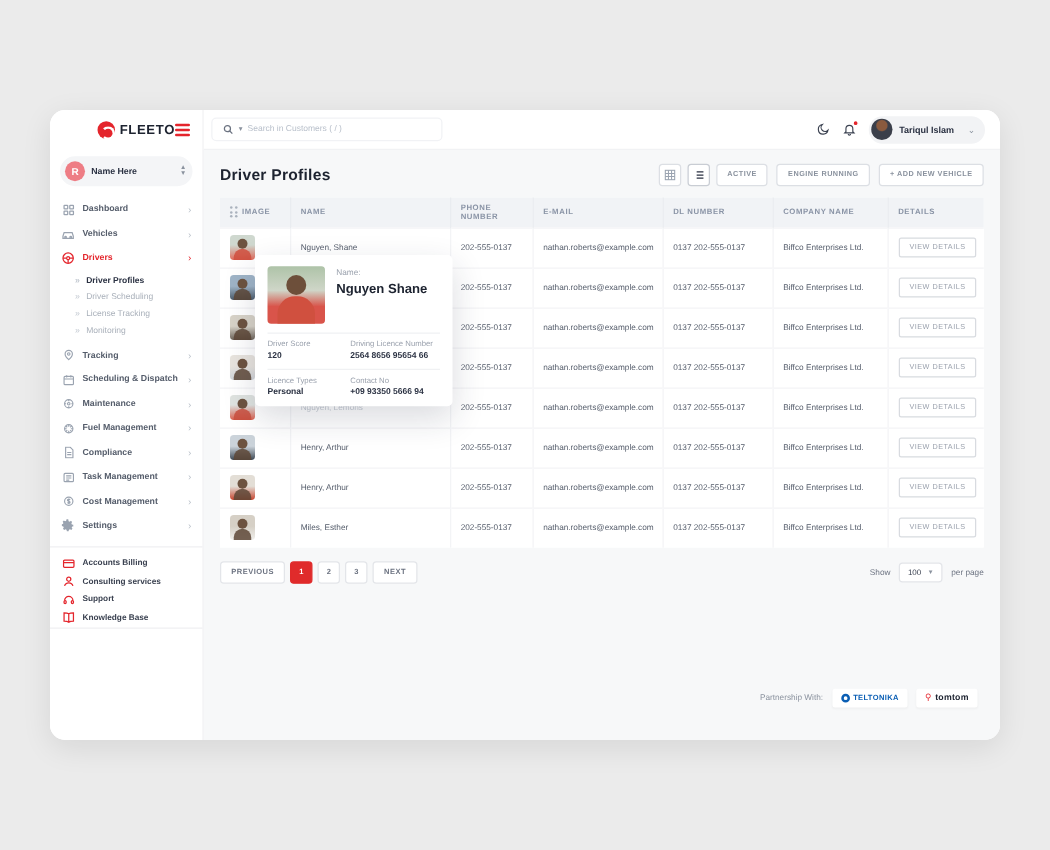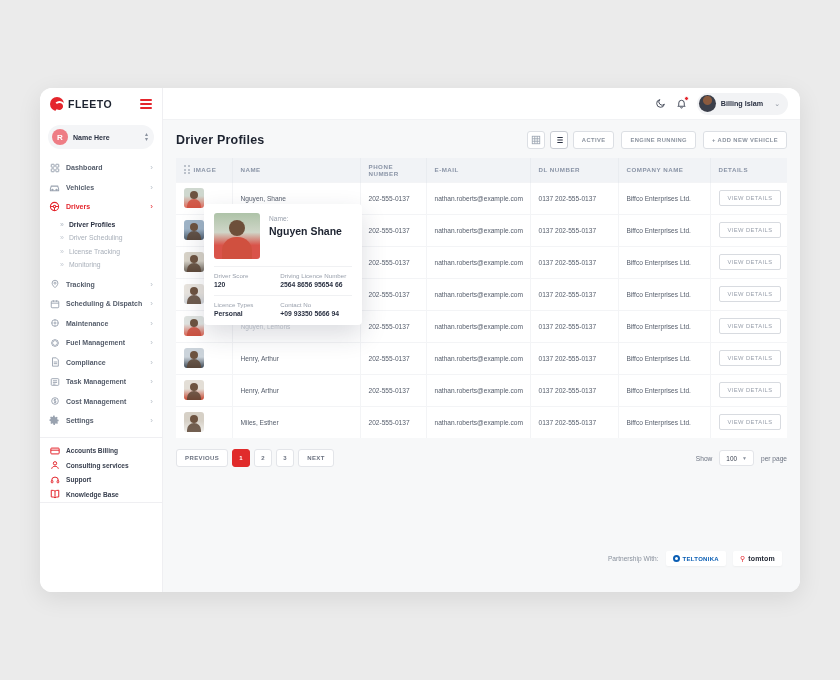--- a/index.html
+++ b/index.html
@@ -15,21 +15,21 @@
     position:absolute; left:40px; top:88px; width:760px; height:504px;
     background:#fff; border-radius:12px; overflow:hidden;
     box-shadow:0 6px 24px rgba(0,0,0,.09);
   }
   
   .sidebar {
     position:absolute; left:0; top:0; bottom:0; width:123px;
     background:#fff; border-right:1px solid #efeff2;
     display:flex; flex-direction:column;
   }
-  .logo-row { height:32px; display:flex; align-items:center; justify-content:space-between; padding:0 10px; flex:none; }
+  .logo-row { height:32px; display:flex; align-items:center; justify-content:flex-end; padding:0 10px; flex:none; }
   .logo { display:flex; align-items:center; gap:4px; }
   .logo-badge { width:14px; height:14px; border-radius:50%; background:#e4252c; position:relative; flex:none; }
   .logo-badge::after { content:""; position:absolute; left:3.5px; top:3.5px; width:7px; height:7px; border-radius:50%; border:2px solid #fff; border-left-color:transparent; }
   .logo-text { font-size:10.5px; font-weight:bold; letter-spacing:.5px; color:#1d2330; }
   .hamburger { width:12px; display:flex; flex-direction:column; gap:2px; cursor:pointer; }
   .hamburger i { display:block; height:2px; background:#e4252c; border-radius:1px; }
   .profile-chip {
     margin:5px 8px 7px; height:24px; background:#f4f5f7; border-radius:13px;
     display:flex; align-items:center; gap:5px; padding:0 6px 0 4px;
   }
@@ -340,36 +340,46 @@
               <path d="M12 5c-2-1.5-5-2-9-2v16c4 0 7 .5 9 2 2-1.5 5-2 9-2V3c-4 0-7 .5-9 2zM12 5v16"></path>
             </svg>
           </span>
         <span class="bl">Knowledge Base</span>
       </div>
     </div>
     <div class="side-fill"></div>
   </aside>
 
   <header class="topbar">
+    <div class="searchbox">
+      <span class="sico">
+          <svg width="9" height="9" viewBox="0 0 24 24" fill="none" stroke="currentColor" stroke-width="2.6">
+            <circle cx="10.5" cy="10.5" r="6.5"></circle>
+            <path d="M15.5 15.5L21 21"></path>
+          </svg>
+        </span>
+      <span class="schev">▾</span>
+      <input type="text" placeholder="Search in Customers ( / )" style="">
+    </div>
     <div class="top-right">
       <span class="icon-btn">
           <svg width="11" height="11" viewBox="0 0 24 24" fill="none" stroke="currentColor" stroke-width="2">
             <path d="M20.5 13.5A8.5 8.5 0 1 1 10.5 3.5a7 7 0 0 0 10 10z"></path>
           </svg>
         </span>
       <span class="icon-btn">
           <svg width="11" height="11" viewBox="0 0 24 24" fill="none" stroke="currentColor" stroke-width="2">
             <path d="M18 16v-5a6 6 0 1 0-12 0v5l-2 2h16z"></path>
             <path d="M10 20a2 2 0 0 0 4 0"></path>
           </svg>
           <span class="dot"></span>
         </span>
       <div class="user-chip">
         <span class="user-avatar"></span>
-        <span class="user-name">Billing Islam</span>
+        <span class="user-name">Tariqul Islam</span>
         <span class="user-chev">⌄</span>
       </div>
     </div>
   </header>
 
   <main class="main">
     <div class="page-head">
       <h1 class="page-title">Driver Profiles</h1>
       <div class="head-controls">
         <span class="toggle-btn">

